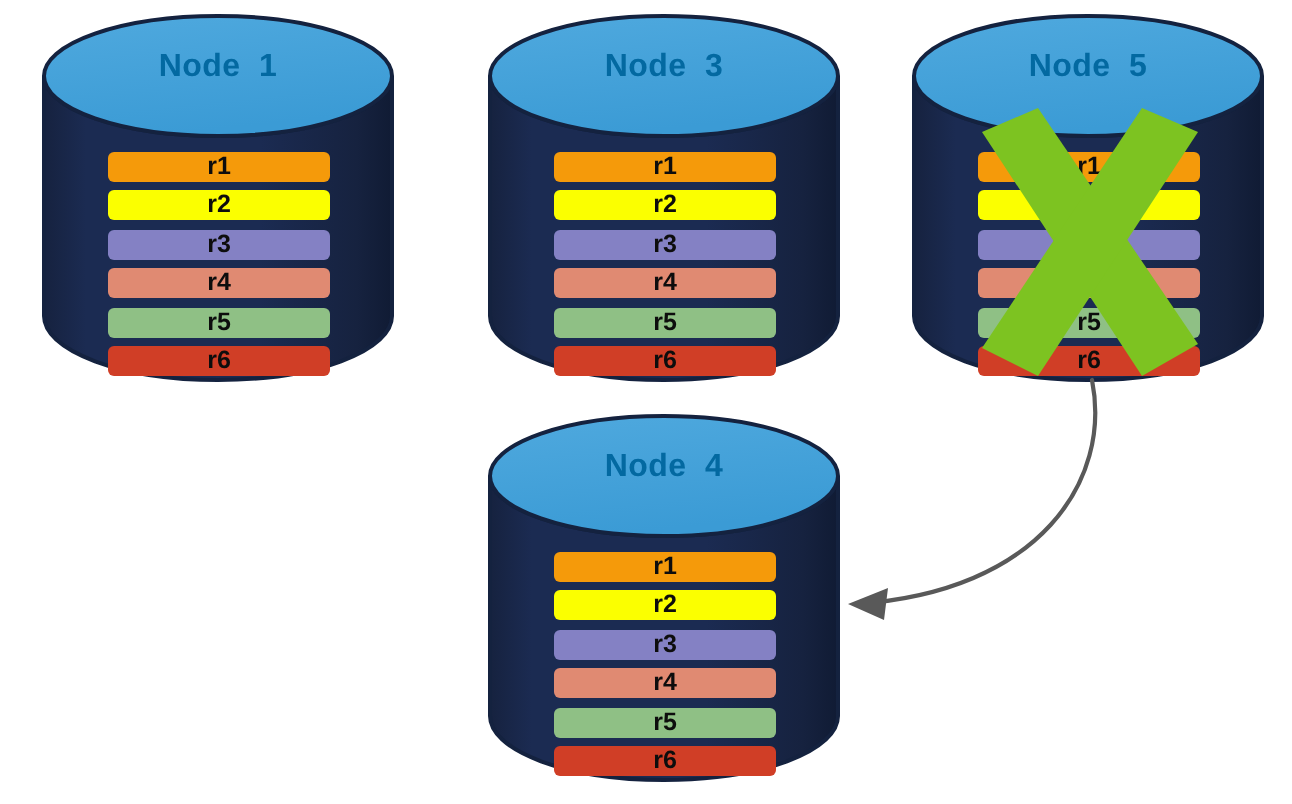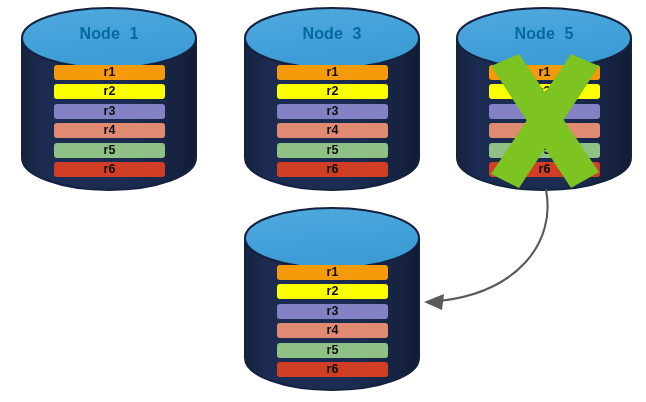--- a/index.html
+++ b/index.html
@@ -65,20 +65,21 @@
     left: 0;
     width: 111px;
     height: 15px;
     border-radius: 3px;
     text-align: center;
     font-size: 12.5px;
     font-weight: bold;
     color: #0d0d0d;
     line-height: 15px;
     box-sizing: border-box;
+    margin-top: 11px;
   }
 
   .xmark {
     position: absolute;
     left: 30px;
     top: 44px;
     width: 120px;
     height: 140px;
     overflow: visible;
     pointer-events: none;
@@ -198,20 +199,21 @@
             <stop offset="1" stop-color="#101b34"></stop>
           </linearGradient>
           <linearGradient id="topGrad3" x1="0" y1="0" x2="0.3" y2="1">
             <stop offset="0" stop-color="#4fa9de"></stop>
             <stop offset="1" stop-color="#3b9bd5"></stop>
           </linearGradient>
         </defs>
         <path d="M2,30 L2,150 A87,32 0 0 0 176,150 L176,30 A87,30 0 0 1 2,30 Z" fill="url(#bodyGrad3)" stroke="#14223f" stroke-width="2"></path>
         <ellipse cx="89" cy="30" rx="87" ry="30" fill="url(#topGrad3)" stroke="#14223f" stroke-width="2"></ellipse>
       </svg>
+      <div class="node-label">Node  4</div>
       <div class="rows">
         <div class="row-bar" style="top: 0px; background: rgb(245, 154, 10);">r1</div>
         <div class="row-bar" style="top: 19.4px; background: rgb(251, 255, 0);">r2</div>
         <div class="row-bar" style="top: 38.8px; background: rgb(132, 129, 196);">r3</div>
         <div class="row-bar" style="top: 58.2px; background: rgb(224, 138, 114);">r4</div>
         <div class="row-bar" style="top: 77.6px; background: rgb(143, 192, 133);">r5</div>
         <div class="row-bar" style="top: 97px; background: rgb(208, 62, 38);">r6</div>
       </div>
     </div>
     <svg id="arrow-layer" viewBox="0 0 646 402" xmlns="http://www.w3.org/2000/svg">

